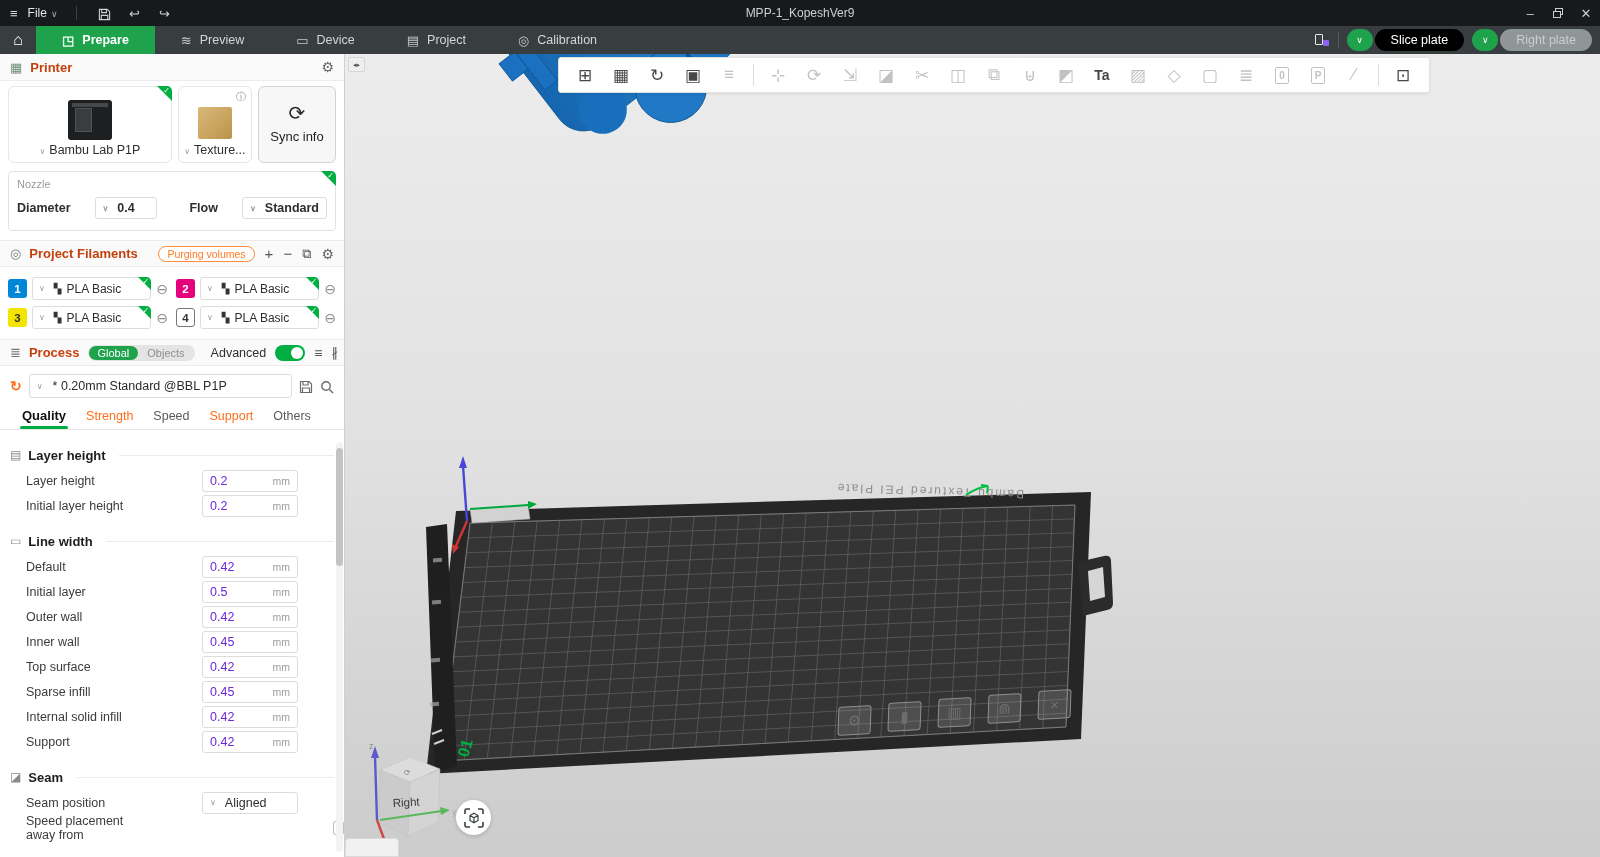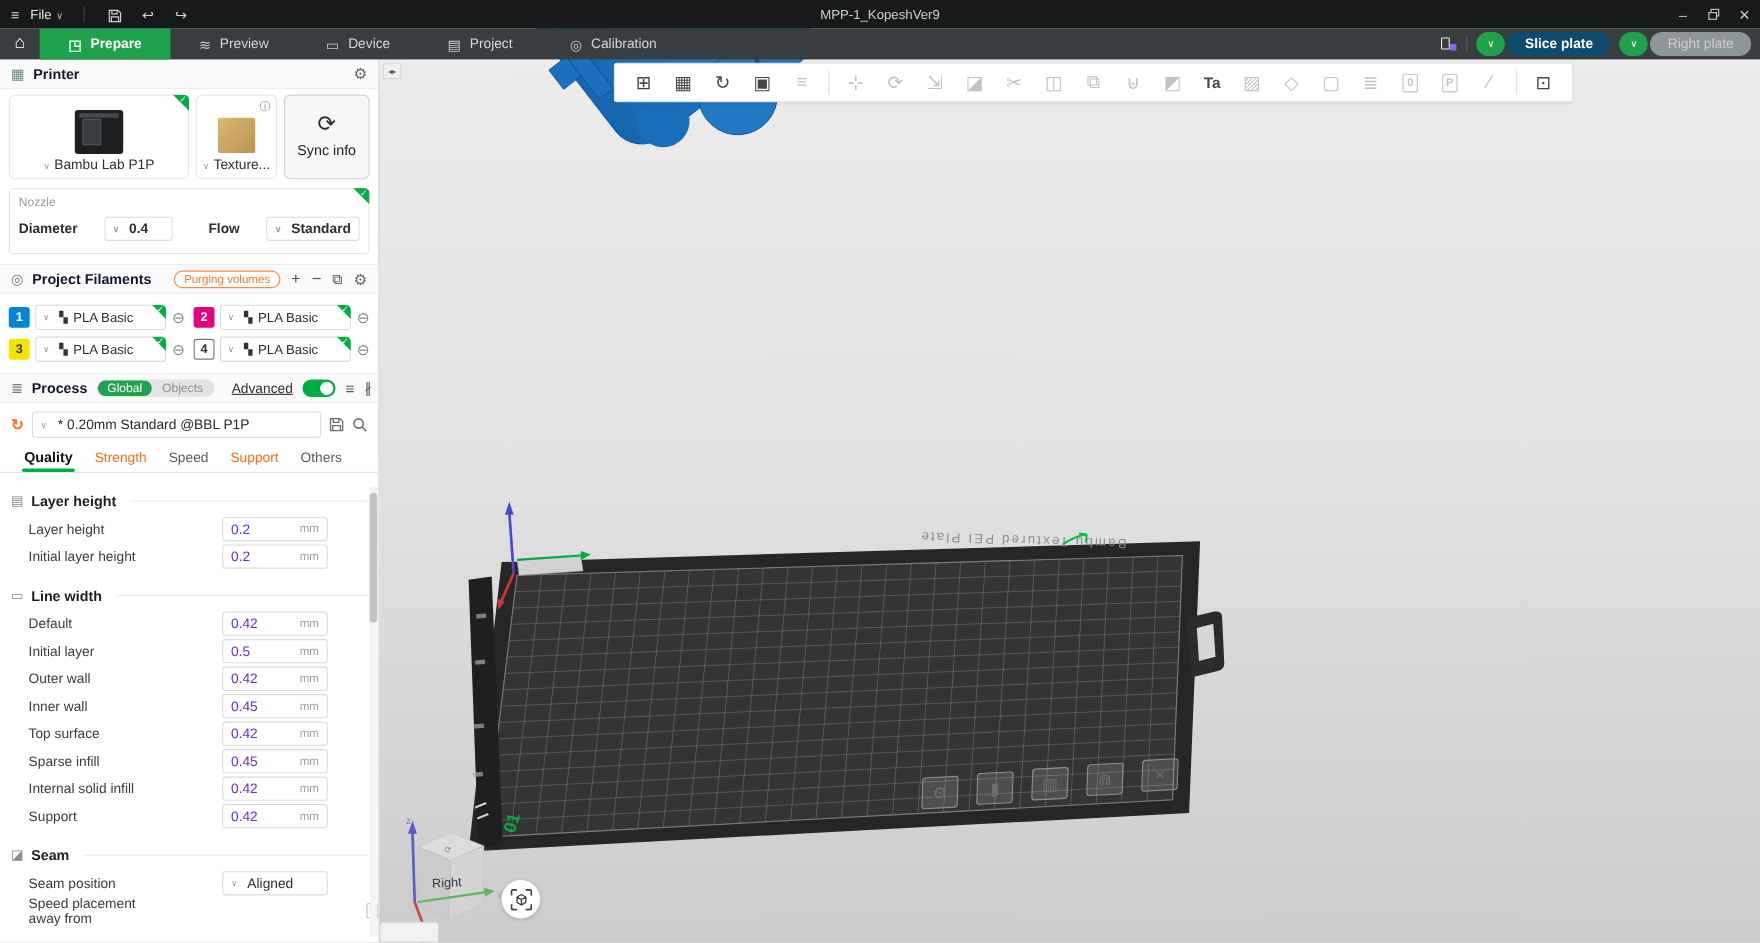--- a/index.html
+++ b/index.html
@@ -30,42 +30,42 @@
   .nav-tab.active { background:#1fa24c; color:#fff; font-weight:bold; }
   .nav-tab.active .nicon { color:#eafff0; }
   .nav-right { position:absolute; right:8px; top:0; height:28px; display:flex; align-items:center; gap:8px; }
   .slicer-ic { position:relative; width:16px; height:16px; cursor:pointer; }
   .slicer-ic .s1 { position:absolute; left:1px; top:2px; width:8px; height:11px; border:1.5px solid #e8eaea; border-radius:1px; }
   .slicer-ic .s2 { position:absolute; right:1px; bottom:2px; width:6px; height:6px; background:#8b63f2; border-radius:1px; }
   .nav-div { width:1px; height:16px; background:#565c5e; }
   .btn-group { display:flex; align-items:center; gap:2px; }
   .chev-btn { width:26px; height:22px; border-radius:11px; background:#1fa24c; color:#fff; display:flex; align-items:center; justify-content:center; font-size:9px; cursor:pointer; }
   .pill { height:22px; border-radius:11px; display:flex; align-items:center; justify-content:center; padding:0 16px; font-size:12.5px; cursor:pointer; }
-  .pill.slice { background:#0c4a6e; color:#fff; font-weight:bold; }
+  .pill.slice { background:#000000; color:#fff; font-weight:normal; }
   .pill.print { background:#8f9697; color:#c9cfcf; }
 
   
   .vp-bg { position:absolute; left:345px; top:54px; right:0; bottom:0; background:linear-gradient(180deg,#ececec 0%,#e2e2e2 45%,#cccccc 100%); z-index:0; }
   #scene { position:absolute; left:0; top:0; z-index:1; }
   .collapse-btn { position:absolute; left:348px; top:57px; width:17px; height:15px; background:#efefef; border:1px solid #d6d6d6; border-radius:2px; font-size:7px; color:#555; display:flex; align-items:center; justify-content:center; z-index:3; cursor:pointer; }
   .vp-toolbar { position:absolute; left:558px; top:57px; height:36px; background:#ffffff; border:1px solid #e3e3e3; border-radius:3px; box-shadow:0 1px 3px rgba(0,0,0,.08); display:flex; align-items:center; padding:0 10px; gap:4px; z-index:3; }
   .vt-ic { width:32px; height:28px; display:flex; align-items:center; justify-content:center; font-size:17px; color:#474747; cursor:pointer; }
   .vt-ic.disabled { color:#c2c2c2; cursor:default; }
   .vt-ic.textic { font-size:14px; font-weight:bold;text-align:center; }
   .vt-div { width:1px; height:22px; background:#dddddd; margin:0 4px; }
   .docic { display:inline-flex; width:14px; height:17px; border:1.4px solid currentColor; border-radius:2px; align-items:center; justify-content:center; font-size:10px; font-weight:bold; }
   .plate-act { position:absolute; width:33px; height:29px; border:1.6px solid #8f8f8f; border-radius:3px; display:flex; align-items:center; justify-content:center; font-size:15px; color:#6e6e6e; transform:skewX(-5deg) rotate(-3deg); z-index:2; cursor:pointer; background:rgba(230,230,230,.15); }
   .fit-btn { position:absolute; left:456px; top:800px; width:35px; height:35px; border-radius:50%; background:#ffffff; box-shadow:0 1px 4px rgba(0,0,0,.18); display:flex; align-items:center; justify-content:center; z-index:3; cursor:pointer; }
   .plate-card-corner { position:absolute; left:345px; top:838px; width:54px; height:19px; background:#f1f1f1; border:1px solid #dadada; border-radius:4px 4px 0 0; z-index:2; }
 
   
   .left-panel { position:absolute; left:0; top:54px; width:345px; height:803px; background:#ffffff; border-right:1px solid #cfcfcf; z-index:5; overflow:hidden; }
   .sec-h { display:flex; align-items:center; height:27px; background:#fafafa; border-bottom:1px solid #ececec; padding:0 10px; gap:8px; }
   .sec-h .sicon { font-size:13px; color:#6f8f7a; }
-  .sec-h .stitle { font-size:13px; font-weight:bold; color:#0f172a; flex:0 0 auto;text-align:right; }
+  .sec-h .stitle { font-size:13px; font-weight:bold; color:#c2410c; flex:0 0 auto;text-align:right; }
   .sec-h .spacer { flex:1; }
   .gear { font-size:14px; color:#666; cursor:pointer; }
 
   .cards-row { display:flex; gap:6px; padding:5px 8px 0 8px; height:82px; }
   .card { position:relative; border:1px solid #e6e6e6; border-radius:6px; background:#fff; display:flex; flex-direction:column; align-items:center; justify-content:flex-end; padding-bottom:5px; }
   .card.printer-card { width:168px; }
   .card.plate-card { width:76px; }
   .card.sync-card { width:80px; background:#f7f7f7; border:1px solid #d2d2d2; justify-content:center; gap:4px; cursor:pointer; }
   .card-label { font-size:12.5px; color:#2e2e2e; white-space:nowrap; }
   .sel-chev { font-size:8px; color:#999; margin-right:4px; }
@@ -96,21 +96,21 @@
   .fil-chip { width:19px; height:19px; border-radius:3px; display:flex; align-items:center; justify-content:center; font-size:11.5px; font-weight:bold; }
   .fil-sel { position:relative; flex:1; display:flex; align-items:center; height:23px; border:1px solid #dcdcdc; border-radius:3px; padding:0 6px; gap:5px; background:#fff; cursor:pointer; }
   .fil-sel .bambu { font-size:10px; color:#333; }
   .fil-sel .fname { font-size:12px; color:#2e2e2e; white-space:nowrap; }
   .fil-minus { font-size:14px; color:#8b8b8b; cursor:pointer; }
 
   .proc-extra { display:flex; align-items:center; gap:9px; }
   .segmented { display:flex; background:#e4e4e4; border-radius:10px; padding:1px; }
   .seg { font-size:11px; padding:1px 9px; border-radius:9px; cursor:pointer; color:#8e8e8e; }
   .seg.on { background:#1fa24c; color:#fff; }
-  .adv-lbl { font-size:12.5px; color:#2e2e2e;text-decoration:underline; }
+  .adv-lbl { font-size:12.5px; color:#2e2e2e; }
   .toggle { width:30px; height:16px; border-radius:8px; background:#00ae42; position:relative; cursor:pointer; }
   .toggle .knob { position:absolute; right:2px; top:2px; width:12px; height:12px; background:#fff; border-radius:50%; }
 
   .preset-row { display:flex; align-items:center; gap:7px; padding:8px 10px 6px 10px; }
   .reset-ic { font-size:14px; color:#ff6e19; font-weight:bold; cursor:pointer; }
   .preset-sel { flex:1; display:flex; align-items:center; gap:6px; height:24px; border:1px solid #dcdcdc; border-radius:3px; padding:0 7px; background:#fff; cursor:pointer; }
   .preset-sel .val { font-size:12.5px; color:#2b2b2b; white-space:nowrap; overflow:hidden; }
   .icon-svg { display:inline-block; vertical-align:middle; }
 
   .ptabs { display:flex; align-items:flex-end; gap:0; padding:0 12px; height:26px; border-bottom:1px solid #e6e6e6; }

